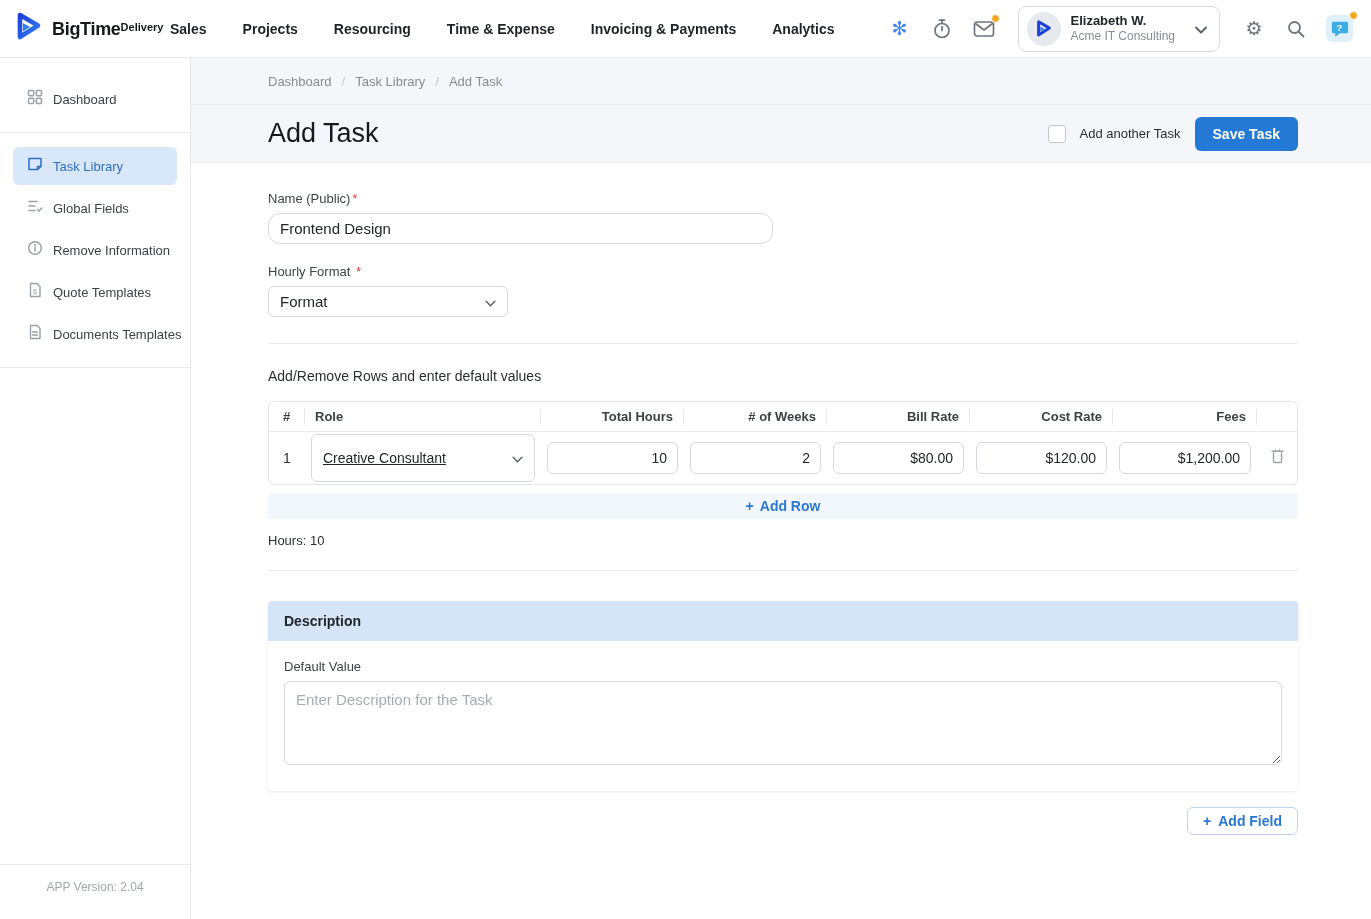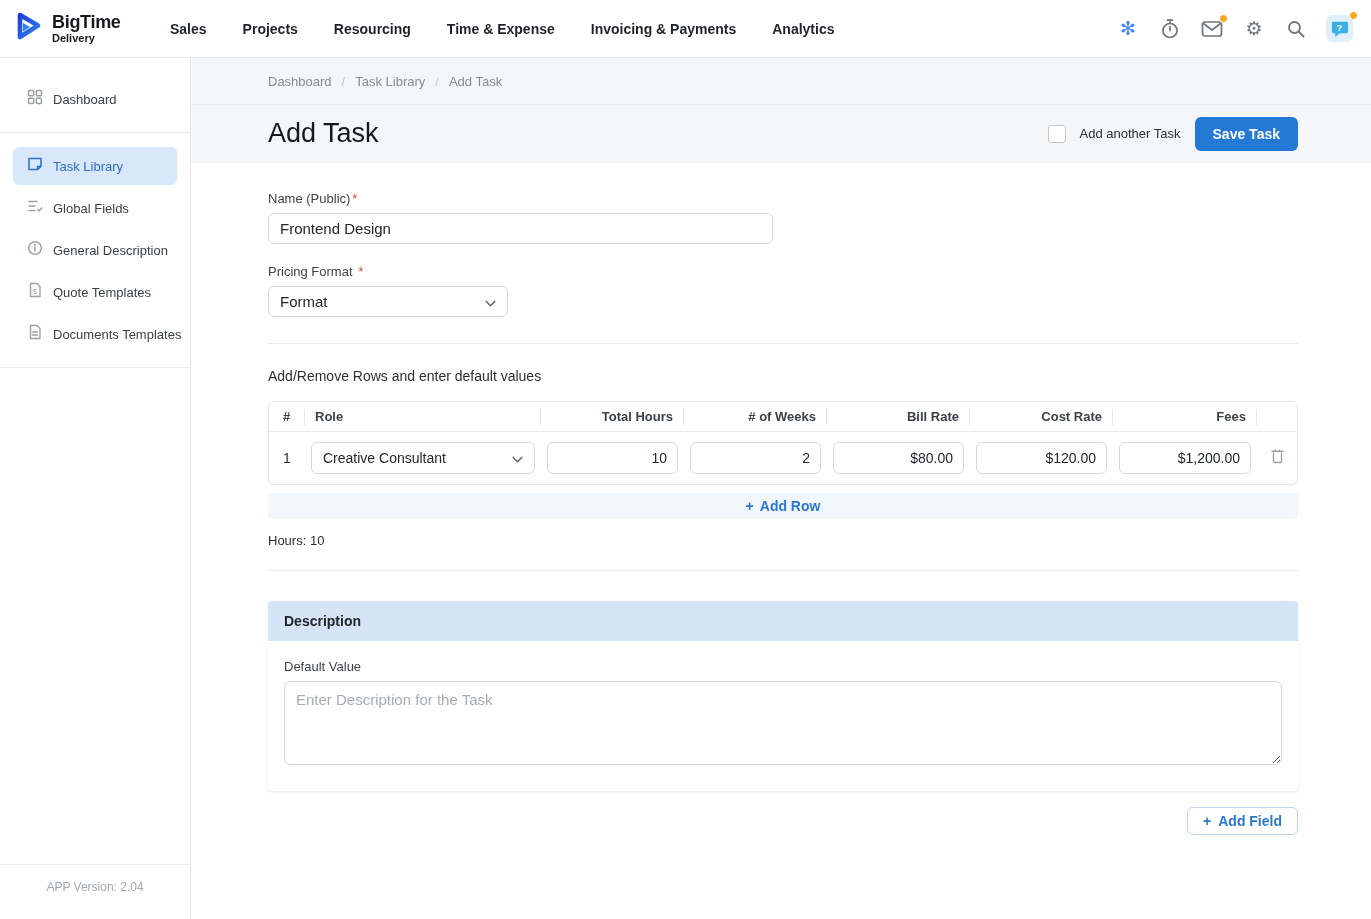--- a/index.html
+++ b/index.html
@@ -4,21 +4,21 @@
 <style>
   * { box-sizing: border-box; margin: 0; padding: 0; }
   html,body { width:1371px; height:919px; overflow:hidden; }
   body { font-family: "Liberation Sans", sans-serif; background:#fff; color:#22262b; }
   .page { width:1371px; height:919px; display:flex; flex-direction:column; }
 
   
   .topnav { height:58px; background:#fff; border-bottom:1px solid #e8eaed;
             display:flex; align-items:center; padding:0 18px 0 14px; flex:0 0 auto; }
   .brand { display:flex; align-items:center; gap:8px; width:132px; flex:0 0 auto; cursor:pointer; }
-  .brand-text { display:flex; flex-direction:column; line-height:1; }
+  .brand-text { display:flex; line-height:1; }
   .brand-name { font-size:18px; font-weight:800; letter-spacing:-0.3px; color:#15181c; }
   .brand-sub { font-size:11px; font-weight:700; color:#15181c; margin-top:2px; }
   .mainnav { display:flex; align-items:center; gap:36px; margin-left:24px; }
   .nav-item { font-size:14px; font-weight:600; color:#1f2329; cursor:pointer; white-space:nowrap; }
   .topnav-right { margin-left:auto; display:flex; align-items:center; gap:18px; }
   .icon-btn { position:relative; display:flex; align-items:center; justify-content:center;
               width:24px; height:24px; cursor:pointer; }
   .sparkle { font-size:19px; color:#4285f4; line-height:1; }
   .gear-glyph { font-size:19px; color:#6f757c; line-height:1; }
   .notif-dot { position:absolute; top:-3px; right:-4px; width:9px; height:9px;
@@ -63,21 +63,21 @@
   .header-actions { margin-left:auto; display:flex; align-items:center; gap:14px; }
   .checkbox { width:18px; height:18px; border:1px solid #c3c8cd; border-radius:3px; background:#fff; cursor:pointer; }
   .check-label { font-size:13px; color:#2b2f34; cursor:pointer; }
   .btn-primary { background:#2379d4; color:#fff; font-size:14px; font-weight:700;
                  border:none; border-radius:6px; padding:9px 18px; cursor:pointer; }
 
   .body-scroll { flex:1; overflow:hidden; padding:28px 73px 0 77px; }
 
   .field-label { font-size:13px; color:#3f444a; margin-bottom:7px; }
   .req { color:#e0443a; margin-left:2px; }
-  .text-input { height:31px; border:1px solid #d5d9de; border-radius:6px; font-size:15px;
+  .text-input { height:31px; border:1px solid #d5d9de; border-radius:12px; font-size:15px;
                 color:#23272c; padding:0 11px; font-family:"Liberation Sans",sans-serif; background:#fff; }
   .name-input { width:505px; display:block; margin-bottom:20px; }
   .select { height:31px; border:1px solid #d5d9de; border-radius:6px; background:#fff;
             display:flex; align-items:center; padding:0 11px; font-size:15px; color:#23272c;
             cursor:pointer; justify-content:space-between; }
   .pricing-select { width:240px; }
 
   .hr { height:1px; background:#e9ebee; margin:26px 0 0; }
 
   .rows-label { font-size:14px; color:#2b2f34; margin:24px 0 17px; }
@@ -89,21 +89,21 @@
                 border-right:1px solid #e3e6ea; height:16px; line-height:16px; }
   .t-head .th:last-child { border-right:none; }
   .th.num-h, .td.right { text-align:right; }
   .t-row { display:grid; grid-template-columns:36px 236px 143px 143px 143px 143px 144px 40px;
            align-items:center; height:52px; }
   .t-row .td { padding:0 6px; }
   .row-index { font-size:14px; color:#2b2f34; text-align:center; }
   .cell-input { width:100%; height:32px; border:1px solid #d5d9de; border-radius:6px;
                 font-size:14px; color:#23272c; padding:0 10px; text-align:right;
                 font-family:"Liberation Sans",sans-serif; background:#fff; }
-  .role-select { height:32px; font-size:14px; }
+  .role-select { height:48px; font-size:14px;text-decoration:underline; }
   .trash-btn { display:flex; align-items:center; justify-content:center; cursor:pointer; }
 
   .add-row-bar { margin-top:8px; height:26px; background:#f2f7fd; border-radius:4px;
                  display:flex; align-items:center; justify-content:center; gap:6px; cursor:pointer; }
   .blue-action { color:#2b78d2; font-size:14px; font-weight:700; }
 
   .totals { margin-top:12px; line-height:1.6; }
   .totals .line { font-size:13px; color:#2b2f34; }
   .totals b { font-weight:700; }
 
@@ -169,20 +169,37 @@
         </svg>
       </span>
       <span class="icon-btn">
         <svg width="22" height="18" viewBox="0 0 22 18" fill="none" stroke="#6f757c" stroke-width="1.7" stroke-linejoin="round">
           <rect x="1.5" y="2" width="19" height="14" rx="2.5"></rect>
           <path d="M2.5 3.5 L11 10 L19.5 3.5"></path>
         </svg>
         <span class="notif-dot"></span>
       </span>
 
+      <div class="user-pill">
+        <span class="avatar">
+          <svg width="18" height="20" viewBox="0 0 30 32">
+            <path d="M6 4 L24 14.5 L6 26 Z" fill="none" stroke="#1e3fd8" stroke-width="5" stroke-linejoin="round"></path>
+            <path d="M9 12 L16 16 L9 20.5 Z" fill="#2f80f0"></path>
+          </svg>
+        </span>
+        <span class="user-meta">
+          <span class="user-name">Elizabeth W.</span>
+          <span class="user-company">Acme IT Consulting</span>
+        </span>
+        <span style="margin-left:10px;">
+          <svg width="12" height="8" viewBox="0 0 12 8" fill="none" stroke="#5a6067" stroke-width="1.8" stroke-linecap="round" stroke-linejoin="round">
+            <path d="M1 1.5 L6 6.5 L11 1.5"></path>
+          </svg>
+        </span>
+      </div>
 
       <span class="icon-btn">
         <span class="gear-glyph">⚙</span>
       </span>
       <span class="icon-btn">
         <svg width="18" height="18" viewBox="0 0 18 18" fill="none" stroke="#6f757c" stroke-width="1.8" stroke-linecap="round">
           <circle cx="7.5" cy="7.5" r="5.5"></circle>
           <line x1="12" y1="12" x2="16.5" y2="16.5"></line>
         </svg>
       </span>
@@ -236,21 +253,21 @@
       </div>
 
       <div class="side-item">
         <span>
           <svg width="16" height="16" viewBox="0 0 16 16" fill="none" stroke="#9aa0a7" stroke-width="1.5" stroke-linecap="round">
             <circle cx="8" cy="8" r="6.3"></circle>
             <line x1="8" y1="7" x2="8" y2="11"></line>
             <circle cx="8" cy="4.8" r="0.4" fill="#9aa0a7"></circle>
           </svg>
         </span>
-        <span class="lbl">General Description</span>
+        <span class="lbl">Remove Information</span>
       </div>
 
       <div class="side-item">
         <span>
           <svg width="16" height="16" viewBox="0 0 16 16" fill="none" stroke="#9aa0a7" stroke-width="1.4">
             <path d="M3.5 1.5 h6.5 l3 3 v10 h-9.5 Z" stroke-linejoin="round"></path>
             <text x="8" y="11.5" text-anchor="middle" font-size="7" fill="#9aa0a7" stroke="none" font-family="Liberation Sans, sans-serif">$</text>
           </svg>
         </span>
         <span class="lbl">Quote Templates</span>
@@ -294,21 +311,21 @@
       </div>
 
       <div class="body-scroll">
 
         <div class="field-label">
           <span>Name (Public)</span><span class="req">*</span>
         </div>
         <input class="text-input name-input" type="text" value="Frontend Design" style="">
 
         <div class="field-label">
-          <span>Pricing Format</span> <span class="req">*</span>
+          <span>Hourly Format</span> <span class="req">*</span>
         </div>
         <div class="select pricing-select">
           <span>Format</span>
           <span>
             <svg width="11" height="7" viewBox="0 0 12 8" fill="none" stroke="#5a6067" stroke-width="1.6" stroke-linecap="round" stroke-linejoin="round">
               <path d="M1 1.5 L6 6.5 L11 1.5"></path>
             </svg>
           </span>
         </div>
 

